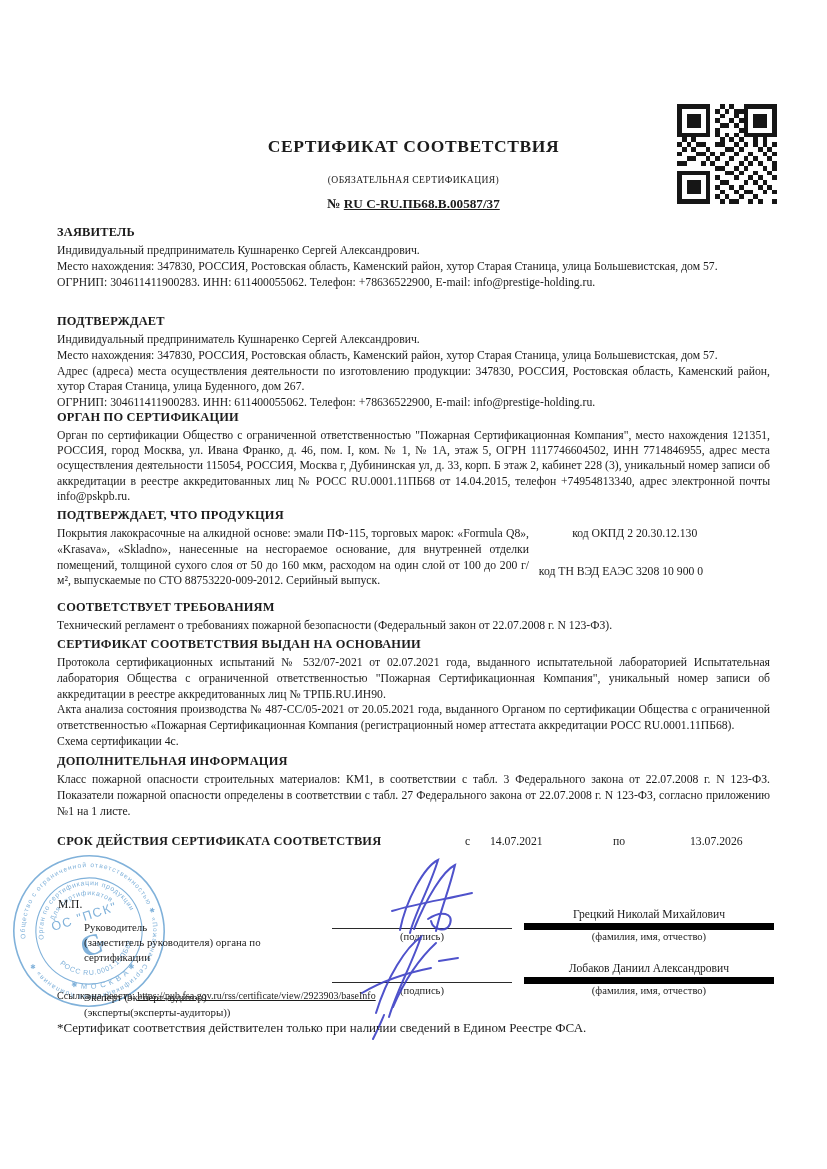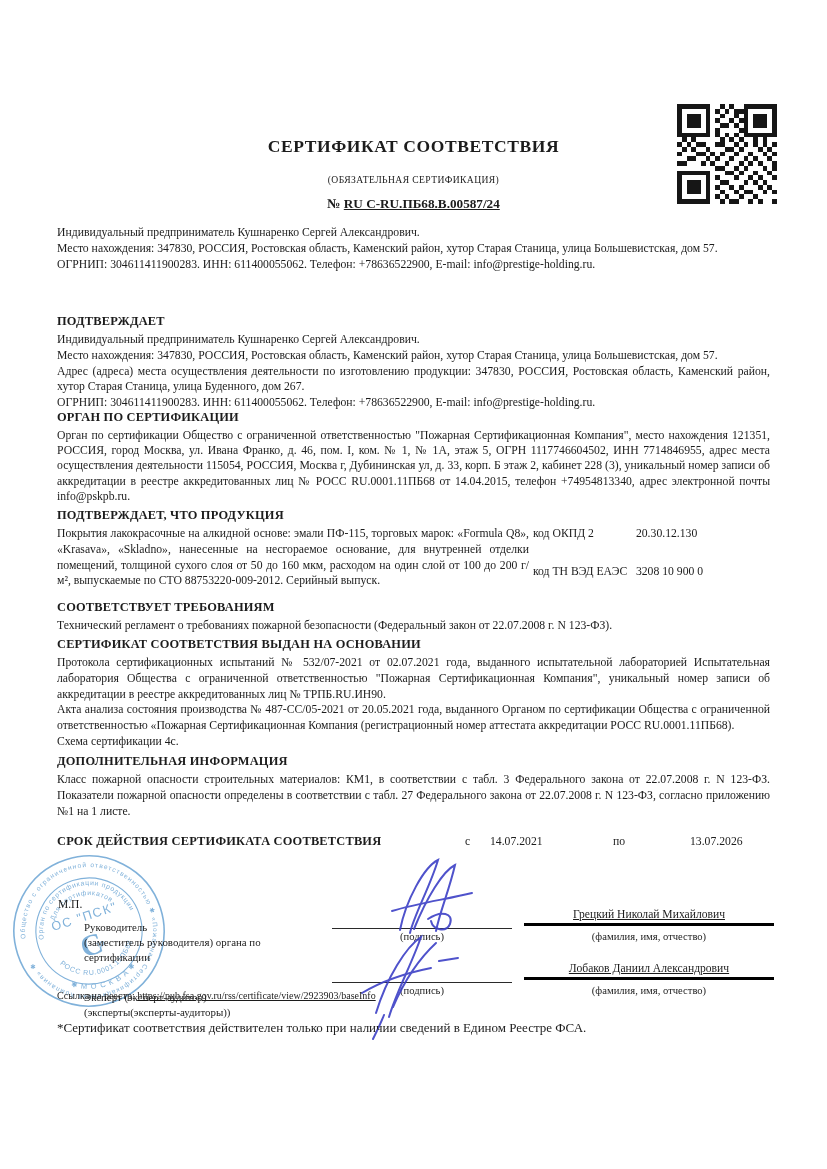--- a/index.html
+++ b/index.html
@@ -13,40 +13,40 @@
   .body{font-size:11.7px;line-height:15.8px;text-align:justify;white-space:pre-line;}
   .doc-title{position:absolute;top:136px;left:0;width:100%;text-align:center;
     font-weight:bold;font-size:17.5px;letter-spacing:.6px;}
   .doc-subtitle{position:absolute;top:174px;left:0;width:100%;text-align:center;
     font-size:9.6px;letter-spacing:.4px;}
   .doc-number{position:absolute;top:196px;left:0;width:100%;text-align:center;
     font-weight:bold;font-size:13.2px;}
   .doc-number .num-val{text-decoration:underline;}
   .qr{position:absolute;left:668px;top:104px;width:118px;height:100px;}
   .product-body{width:472px;}
-  .code-row{position:absolute;font-size:11.7px;white-space:nowrap;}
+  .code-row{position:absolute;font-size:11.7px;white-space:nowrap;text-align:right;}
   .code-label{display:inline-block;}
   .code-value{display:inline-block;}
   .validity{position:absolute;left:57px;top:834px;width:713px;height:20px;font-size:11.7px;}
   .validity .heading{display:inline-block;font-size:12.4px;}
   .v-abs{position:absolute;top:1px;}
   .sig-area{position:absolute;left:0;top:845px;width:827px;height:200px;}
   .stamp{position:absolute;left:10px;top:7px;width:158px;height:158px;}
   .mp{position:absolute;left:58px;top:53px;font-size:11.5px;}
   .role{position:absolute;font-size:10.9px;line-height:15.2px;text-align:left;white-space:pre-line;margin-top:36px;}
   .role1{left:84px;top:39px;width:212px;}
   .role2{left:84px;top:109px;width:212px;}
   .sigline{position:absolute;width:180px;border-bottom:1px solid #2a2a2a;}
   .sig1{left:332px;top:63px;height:20px;}
   .sig2{left:332px;top:117px;height:20px;}
   .sigcap{position:absolute;width:180px;text-align:center;font-size:10.6px;}
   .cap1{left:332px;top:86px;}
   .cap2{left:332px;top:140px;}
   .nameblock{position:absolute;width:250px;text-align:center;font-size:11.6px;
-    border-bottom:3px solid #000000;padding-bottom:2px;text-decoration:underline;}
+    border-bottom:7px solid #000000;padding-bottom:2px;}
   .name1{left:524px;top:63px;}
   .name2{left:524px;top:117px;}
   .namecap{position:absolute;width:250px;text-align:center;font-size:10.6px;}
   .ncap1{left:524px;top:86px;}
   .ncap2{left:524px;top:140px;}
   .ink{position:absolute;left:300px;top:0px;width:300px;height:200px;pointer-events:none;}
   .footer-note{position:absolute;left:57px;top:1020px;width:713px;font-size:13px;}
   .footer-reg{position:absolute;left:57px;top:990px;width:713px;font-size:10px;}
   .footer-reg a{color:#1c1c1c;text-decoration:underline;}
 </style>
@@ -69,23 +69,24 @@
     <g fill="#161616">
       <path d="M10 10h15v15h-15z"></path>
         <path d="M80 10h15v15h-15z"></path>
         <path d="M10 80h15v15h-15z"></path>
       <path d="M45 0h5v5h-5zM55 0h5v5h-5zM40 5h5v5h-5zM50 5h5v5h-5zM60 5h10v5h-10zM45 10h5v5h-5zM60 10h5v5h-5zM40 15h5v5h-5zM55 15h5v5h-5zM65 15h5v5h-5zM45 20h10v5h-10zM60 20h5v5h-5zM40 25h5v5h-5zM65 25h5v5h-5zM40 30h5v5h-5zM50 30h5v5h-5zM60 30h5v5h-5zM5 35h5v5h-5zM15 35h5v5h-5zM45 35h5v5h-5zM55 35h5v5h-5zM65 35h5v5h-5zM80 35h5v5h-5zM90 35h5v5h-5zM0 40h5v5h-5zM10 40h5v5h-5zM20 40h10v5h-10zM40 40h10v5h-10zM60 40h5v5h-5zM70 40h5v5h-5zM80 40h5v5h-5zM90 40h5v5h-5zM100 40h5v5h-5zM5 45h5v5h-5zM15 45h5v5h-5zM30 45h5v5h-5zM50 45h10v5h-10zM65 45h5v5h-5zM85 45h5v5h-5zM95 45h5v5h-5zM0 50h5v5h-5zM20 50h10v5h-10zM35 50h5v5h-5zM45 50h5v5h-5zM60 50h5v5h-5zM75 50h5v5h-5zM90 50h5v5h-5zM100 50h5v5h-5zM10 55h10v5h-10zM30 55h5v5h-5zM40 55h5v5h-5zM55 55h5v5h-5zM70 55h5v5h-5zM80 55h5v5h-5zM95 55h5v5h-5zM0 60h10v5h-10zM25 60h5v5h-5zM35 60h5v5h-5zM50 60h5v5h-5zM65 60h5v5h-5zM75 60h5v5h-5zM85 60h5v5h-5zM100 60h5v5h-5zM40 65h10v5h-10zM60 65h5v5h-5zM70 65h5v5h-5zM90 65h5v5h-5zM100 65h5v5h-5zM50 70h10v5h-10zM65 70h5v5h-5zM80 70h5v5h-5zM95 70h5v5h-5zM40 75h5v5h-5zM60 75h5v5h-5zM75 75h5v5h-5zM85 75h5v5h-5zM100 75h5v5h-5zM45 80h10v5h-10zM70 80h5v5h-5zM80 80h5v5h-5zM90 80h5v5h-5zM40 85h5v5h-5zM55 85h5v5h-5zM65 85h5v5h-5zM85 85h5v5h-5zM95 85h5v5h-5zM45 90h5v5h-5zM60 90h5v5h-5zM70 90h10v5h-10zM90 90h5v5h-5zM100 90h5v5h-5zM40 95h5v5h-5zM50 95h5v5h-5zM65 95h5v5h-5zM80 95h5v5h-5zM45 100h5v5h-5zM55 100h10v5h-10zM75 100h5v5h-5zM85 100h5v5h-5zM100 100h5v5h-5z"></path>
     </g>
   </svg>
 
   <div class="doc-title">СЕРТИФИКАТ СООТВЕТСТВИЯ</div>
   <div class="doc-subtitle">(ОБЯЗАТЕЛЬНАЯ СЕРТИФИКАЦИЯ)</div>
-  <div class="doc-number"><span>№ </span><span class="num-val">RU C-RU.ПБ68.В.00587/24</span></div>
+  <div class="doc-number"><span>№ </span><span class="num-val">RU C-RU.ПБ68.В.00587/37</span></div>
 
   <div class="sec" style="top:225px">
+    <div class="heading">ЗАЯВИТЕЛЬ</div>
     <div class="body">Индивидуальный предприниматель Кушнаренко Сергей Александрович.
 Место нахождения: 347830, РОССИЯ, Ростовская область, Каменский район, хутор Старая Станица, улица Большевистская, дом 57.
 ОГРНИП: 304611411900283. ИНН: 611400055062. Телефон: +78636522900, E-mail: info@prestige-holding.ru.</div>
   </div>
 
   <div class="sec" style="top:314px">
     <div class="heading">ПОДТВЕРЖДАЕТ</div>
     <div class="body">Индивидуальный предприниматель Кушнаренко Сергей Александрович.
 Место нахождения: 347830, РОССИЯ, Ростовская область, Каменский район, хутор Старая Станица, улица Большевистская, дом 57.
 Адрес (адреса) места осуществления деятельности по изготовлению продукции: 347830, РОССИЯ, Ростовская область, Каменский район, хутор Старая Станица, улица Буденного, дом 267.

